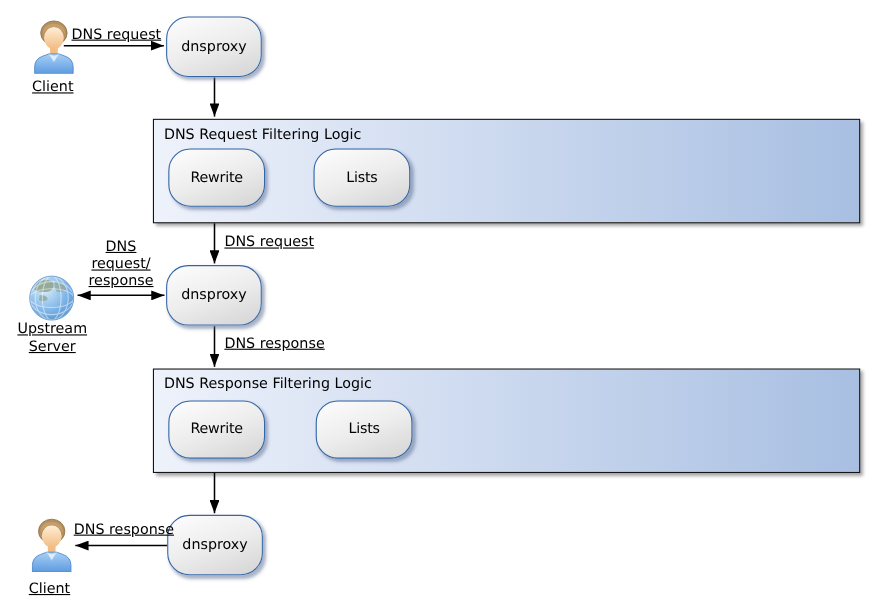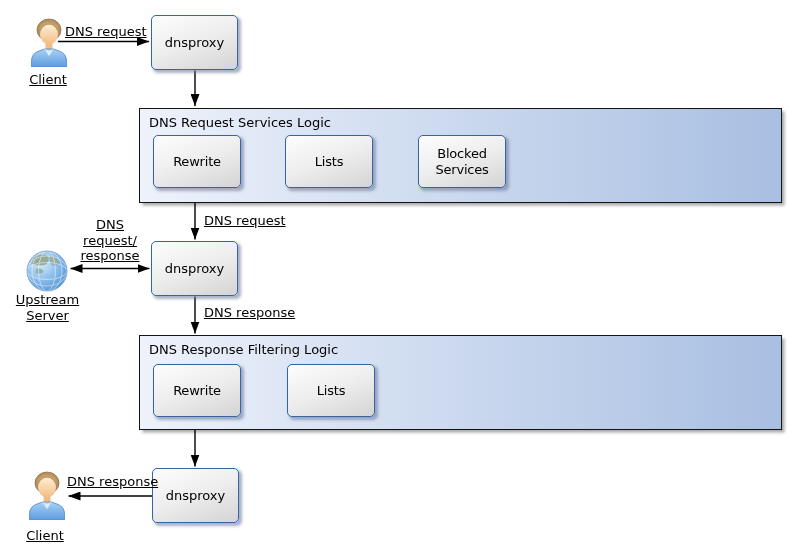--- a/index.html
+++ b/index.html
@@ -4,25 +4,25 @@
 <style>
   html,body{margin:0;padding:0;background:#ffffff;}
   .canvas{
     position:relative;width:797px;height:558px;overflow:hidden;
     font-family:"DejaVu Sans","Liberation Sans",sans-serif;
     font-size:13px;color:#000;background:#fff;
   }
   .wires{position:absolute;left:0;top:0;}
   .node{
     position:absolute;box-sizing:border-box;
-    border:1.7px solid #3465a4;border-radius:5px;
+    border:1.7px solid #3465a4;border-radius:20px;
     background:linear-gradient(160deg,#fdfdfd 0%,#ededed 50%,#d4d4d4 100%);
     box-shadow:2.5px 2.5px 3px rgba(98,115,149,.55);
     display:flex;align-items:center;justify-content:center;
-    text-align:center;line-height:1.22;
+    line-height:1.22;
   }
   .proxy{left:151px;width:87px;height:55px;}
   #proxy-top{top:15px;}
   #proxy-mid{top:241px;}
   #proxy-bot{top:468px;left:152px;}
   .container{
     position:absolute;box-sizing:border-box;left:139px;width:643px;height:95px;
     border:1.6px solid #141414;
     background:linear-gradient(90deg,#eef2fb 0%,#a8bfe2 100%);
     box-shadow:2.5px 2.5px 3px rgba(0,0,0,.35);
@@ -100,29 +100,26 @@
   </svg>
   <div id="lbl-client-top" class="lbl">Client</div>
 
   <div id="lbl-client-request" class="lbl">DNS request</div>
 
   <div id="proxy-top" class="node proxy">
     <span>dnsproxy</span>
   </div>
 
   <div id="request-container" class="container">
-    <div class="container-title">DNS Request Services Logic</div>
+    <div class="container-title">DNS Request Filtering Logic</div>
     <div class="node step step-1">
       <span>Rewrite</span>
     </div>
     <div class="node step step-2">
       <span>Lists</span>
-    </div>
-    <div class="node step step-3">
-      <span>Blocked Services</span>
     </div>
   </div>
 
   <div id="lbl-filtered-request" class="lbl">DNS request</div>
 
   <svg id="icon-globe" class="icon" width="42" height="42" viewBox="0 0 42 42">
     <circle cx="21" cy="21" r="20" fill="url(#globeGrad)"></circle>
     <path d="M5,13 Q8,4 17,4.5 Q24,5 22.5,11 Q21,16 13,15.5 Q7,15.5 5,13 Z" fill="#8fa58f" opacity="0.9"></path>
     <path d="M24,5.5 Q32,6.5 34.5,13 Q31,17 25.5,15 Q22.5,10 24,5.5 Z" fill="#90a89b" opacity="0.8"></path>
     <path d="M10,18.5 Q16,17.5 17.5,22 Q14,25 9.5,23 Z" fill="#88a094" opacity="0.7"></path>

